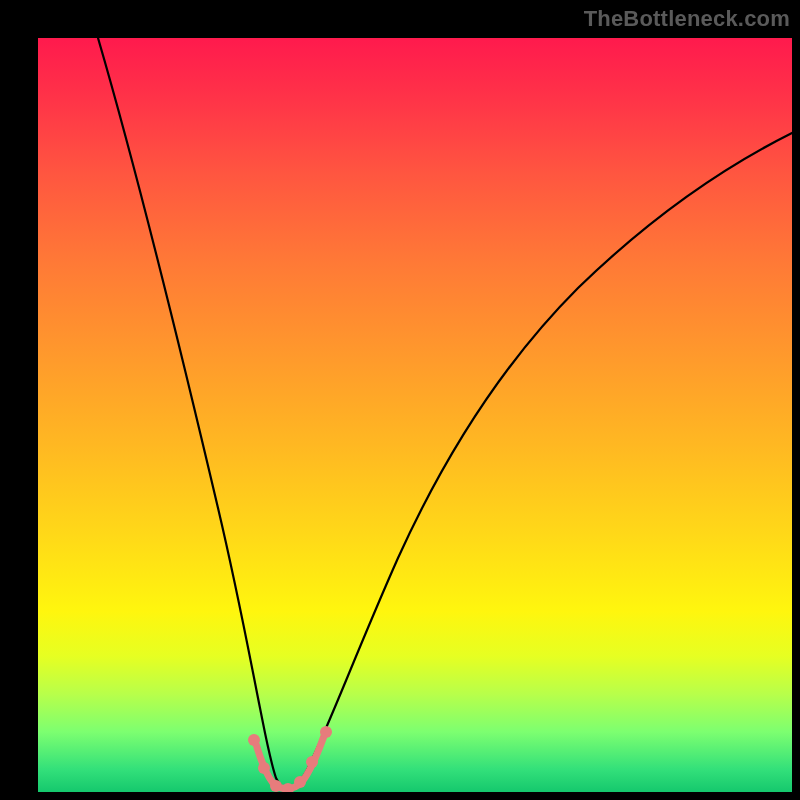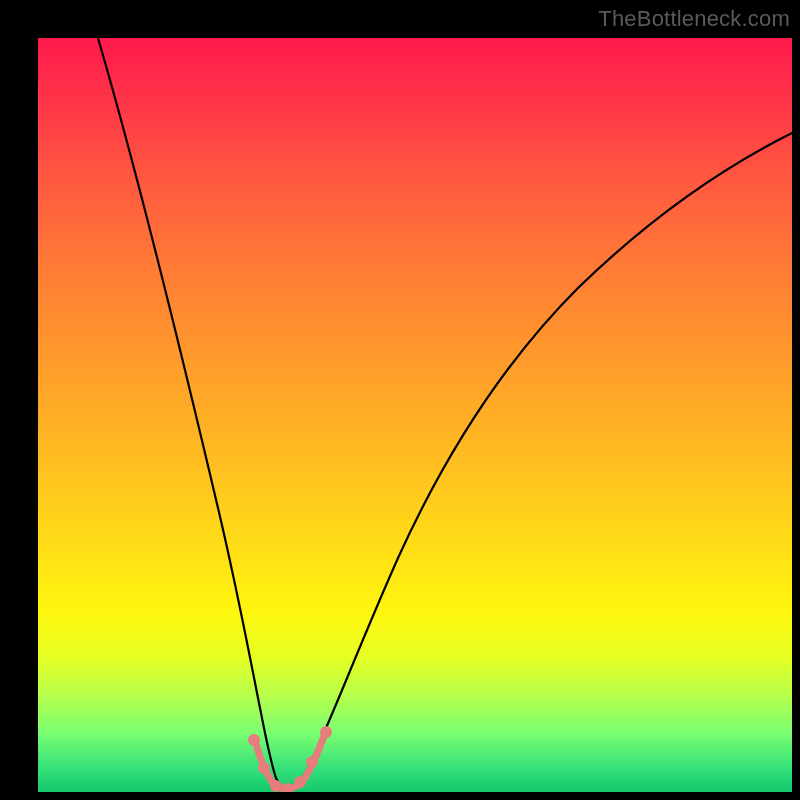--- a/index.html
+++ b/index.html
@@ -42,21 +42,21 @@
     );
   }
   .watermark {
     position: absolute;
     top: 6px;
     right: 10px;
     font-family: Arial, Helvetica, sans-serif;
     font-size: 22px;
     color: #5a5a5a;
     letter-spacing: 0.2px;
-    font-weight: 400;
+    font-weight: 700;
   }
   svg.curve {
     position: absolute;
     left: 0;
     top: 0;
     width: 754px;
     height: 754px;
   }
   .curve path.main {
     fill: none;

